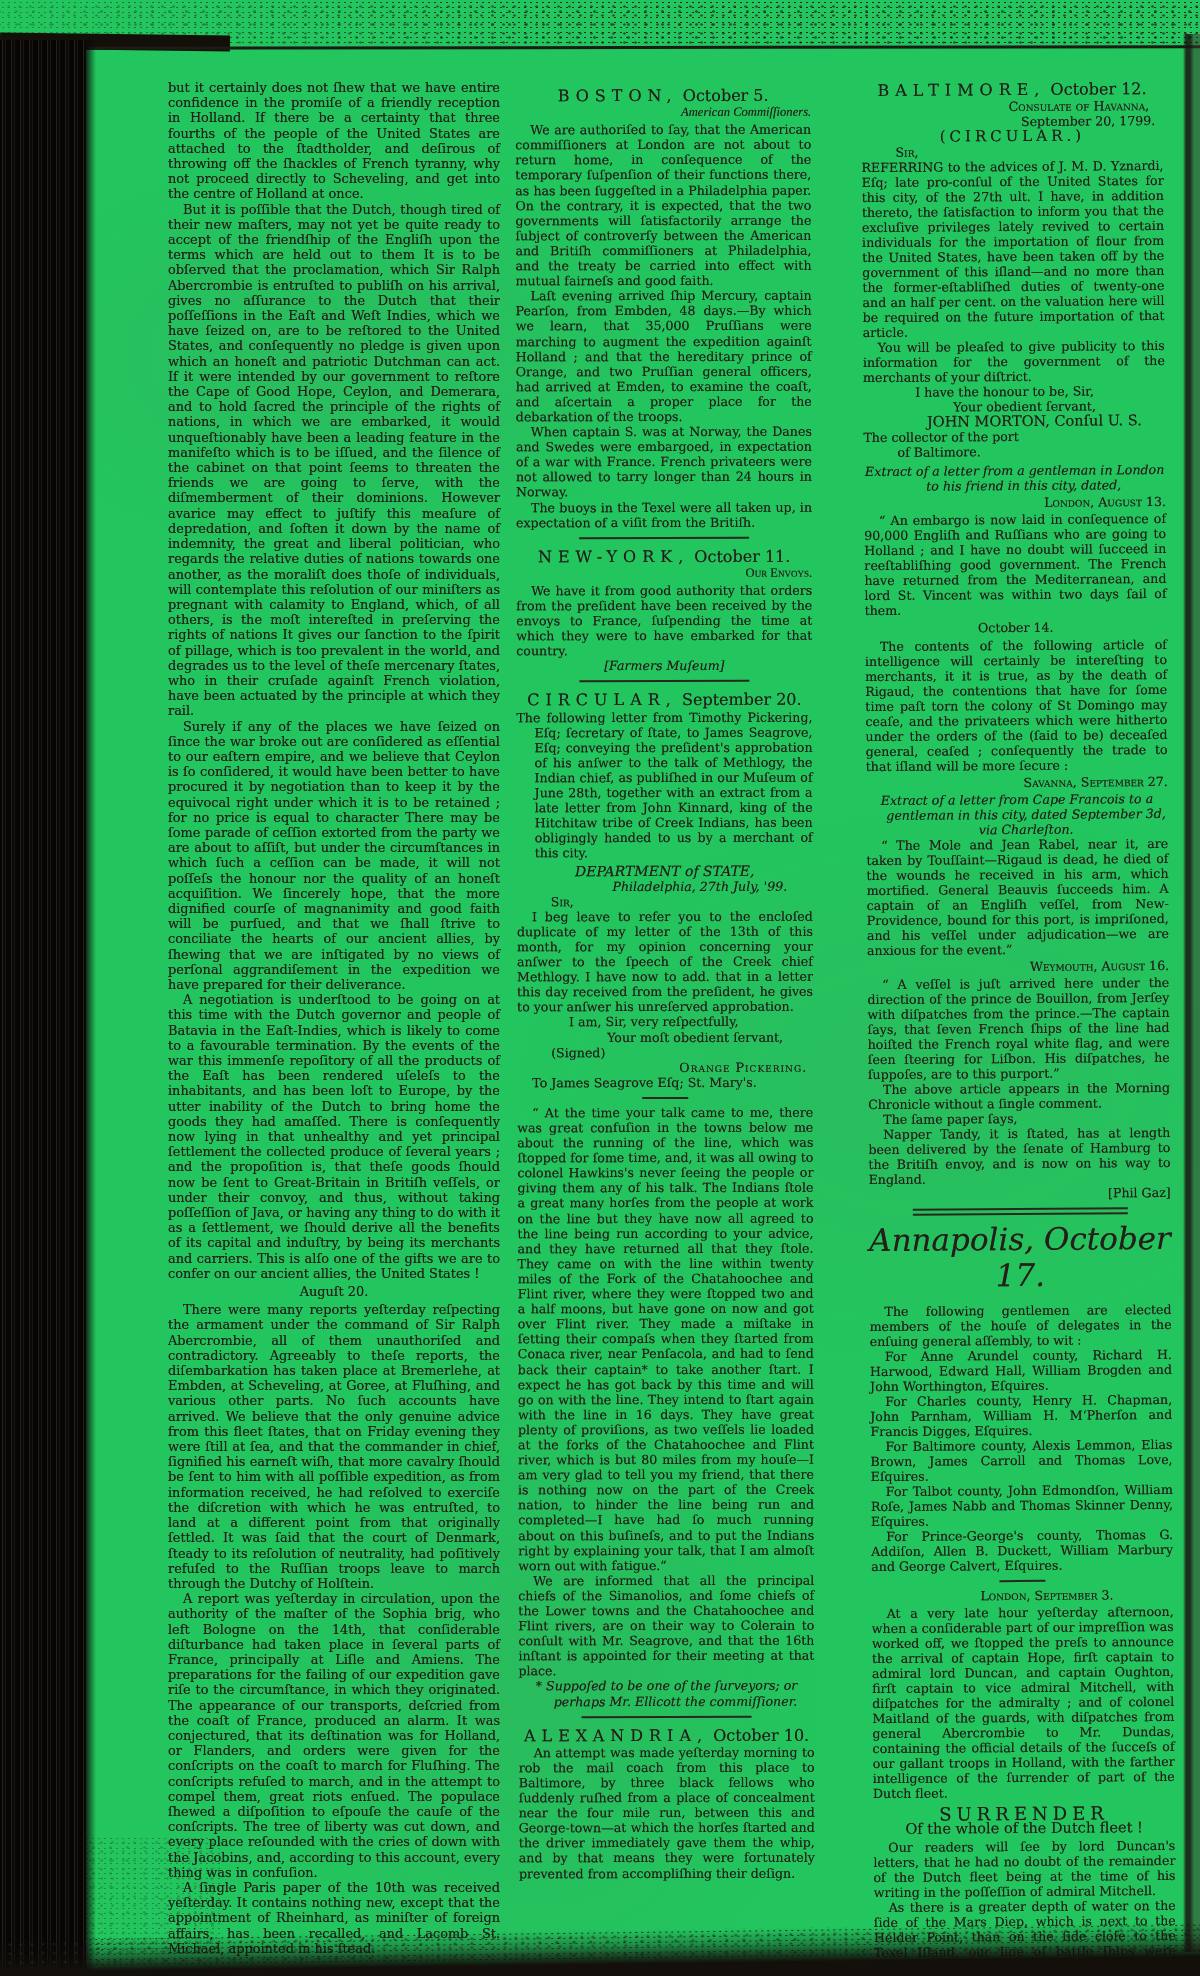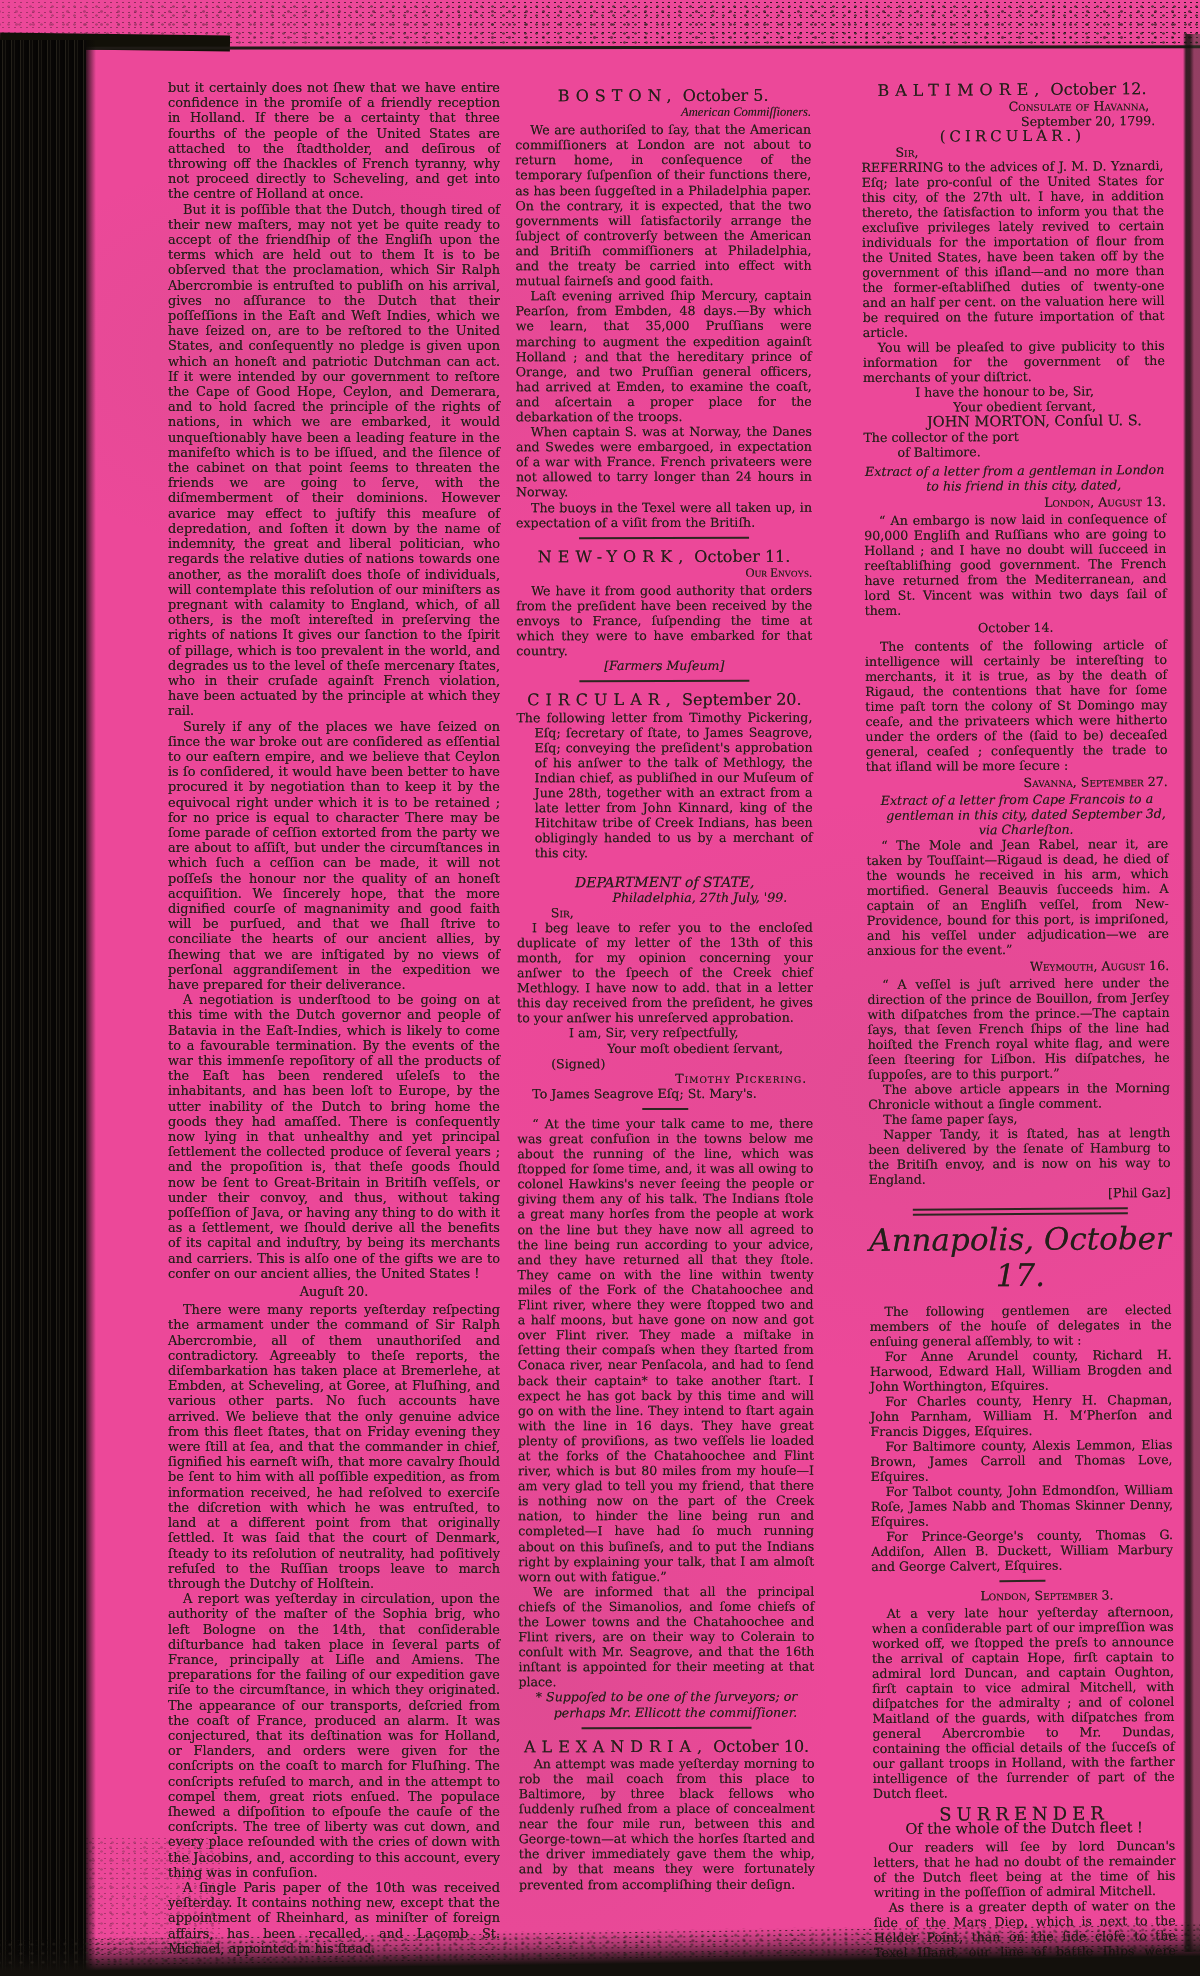--- a/index.html
+++ b/index.html
@@ -1,17 +1,17 @@
 <!DOCTYPE html>
 <html><head>
 <meta charset="utf-8">
 <style>
   html,body{margin:0;padding:0;background:#555;}
   #page{position:relative;width:1200px;height:1976px;overflow:hidden;
-    background:#ec4899;font-family:"DejaVu Serif",serif;color:#241f1a;}
+    background:#22c55e;font-family:"DejaVu Serif",serif;color:#241f1a;}
   
   #page::before{content:"";position:absolute;inset:0;pointer-events:none;
     background:
       radial-gradient(520px 300px at 28% 18%, rgba(120,110,95,.10), transparent 70%),
       radial-gradient(640px 420px at 78% 55%, rgba(120,110,95,.09), transparent 70%),
       radial-gradient(420px 520px at 45% 85%, rgba(110,100,88,.10), transparent 70%);}
   .col{position:absolute;text-align:justify;text-shadow:0 0 .6px rgba(40,32,25,.65);}
   #col-left {left:168px;top:80px;width:332px;font-size:12.9px;line-height:15.2px;}
   #col-mid  {left:517px;top:78px;width:296px;font-size:12.6px;line-height:15.1px;transform:rotate(-.12deg);}
   #col-right{left:868px;top:72px;width:302px;font-size:12.6px;line-height:15.0px;transform:rotate(-.4deg);}
@@ -89,28 +89,28 @@
     <p class="para">When captain S. was at Norway, the Danes and Swedes were embargoed, in expectation of a war with France.  French privateers were not allowed to tarry longer than 24 hours in Norway.</p>
     <p class="para">The buoys in the Texel were all taken up, in expectation of a viſit from the Britiſh.</p>
     <hr class="rule wide">
     <p class="headline"><span class="city">NEW-YORK,</span> <span>October 11.</span></p>
     <p class="subhead sc" style="font-style:normal">Our Envoys.</p>
     <p class="para">We have it from good authority that orders from the preſident have been received by the envoys to France, ſuſpending the time at which they were to have embarked for that country.</p>
     <p class="right it">[Farmers Muſeum]</p>
     <hr class="rule wide">
     <p class="headline"><span class="city">CIRCULAR,</span> <span>September 20.</span></p>
     <p class="hang" style="font-style:normal">The following letter from Timothy Pickering, Eſq; ſecretary of ſtate, to James Seagrove, Eſq; conveying the preſident's approbation of his anſwer to the talk of Methlogy, the Indian chief, as publiſhed in our Muſeum of June 28th, together with an extract from a late letter from John Kinnard, king of the Hitchitaw tribe of Creek Indians, has been obligingly handed to us by a merchant of this city.</p>
-    <p class="center it" style="font-size:14px;margin-top:14px">DEPARTMENT of STATE,</p>
+    <p class="center it" style="font-size:14px;margin-top:3px">DEPARTMENT of STATE,</p>
     <p class="center it" style="padding-left:70px">Philadelphia, 27th July, '99.</p>
     <p class="ind3 sc">Sir,</p>
     <p class="para">I beg leave to refer you to the encloſed duplicate of my letter of the 13th of this month, for my opinion concerning your anſwer to the ſpeech of the Creek chief Methlogy.  I have now to add. that in a letter this day received from the preſident, he gives to your anſwer his unreſerved approbation.</p>
     <p class="ind1">I am, Sir, very reſpectfully,</p>
     <p class="ind2">Your moſt obedient ſervant,</p>
     <p class="ind3">(Signed)</p>
-    <p class="sig">Timothy Pickering.</p>
+    <p class="sig">Orange Pickering.</p>
     <p class="para">To James Seagrove Eſq; St. Mary's.</p>
     <hr class="rule short">
     <p class="para">“ At the time your talk came to me, there was great confuſion in the towns below me about the running of the line, which was ſtopped for ſome time, and, it was all owing to colonel Hawkins's never ſeeing the people or giving them any of his talk.  The Indians ſtole a great many horſes from the people at work on the line but they have now all agreed to the line being run according to your advice, and they have returned all that they ſtole.  They came on with the line within twenty miles of the Fork of the Chatahoochee and Flint river, where they were ſtopped two and a half moons, but have gone on now and got over Flint river.  They made a miſtake in ſetting their compaſs when they ſtarted from Conaca river, near Penſacola, and had to ſend back their captain* to take another ſtart.   I expect he has got back by this time and will go on with the line.   They intend to ſtart again with the line in 16 days.  They have great plenty of proviſions, as two veſſels lie loaded at the forks of the Chatahoochee and Flint river, which is but 80 miles from my houſe—I am very glad to tell you my friend, that there is nothing now on the part of the Creek nation, to hinder the line being run and completed—I have had ſo much running about on this buſineſs, and to put the Indians right by explaining your talk, that I am almoſt worn out with fatigue.”</p>
     <p class="para">We are informed that all the principal chiefs of the Simanolios, and ſome chiefs of the Lower towns and the Chatahoochee and Flint rivers, are on their way to Colerain to conſult with Mr. Seagrove, and that the 16th inſtant is appointed for their meeting at that place.</p>
     <p class="hang it">* Suppoſed to be one of the ſurveyors; or perhaps Mr. Ellicott the commiſſioner.</p>
     <hr class="rule wide">
     <p class="headline"><span class="city">ALEXANDRIA,</span> <span>October 10.</span></p>
     <p class="para">An attempt was made yeſterday morning to rob the mail coach from this place to Baltimore, by three black fellows who ſuddenly ruſhed from a place of concealment near the four mile run, between this and George-town—at which the horſes ſtarted and the driver immediately gave them the whip, and by that means they were fortunately prevented from accompliſhing their deſign.</p>
   </div>
 

